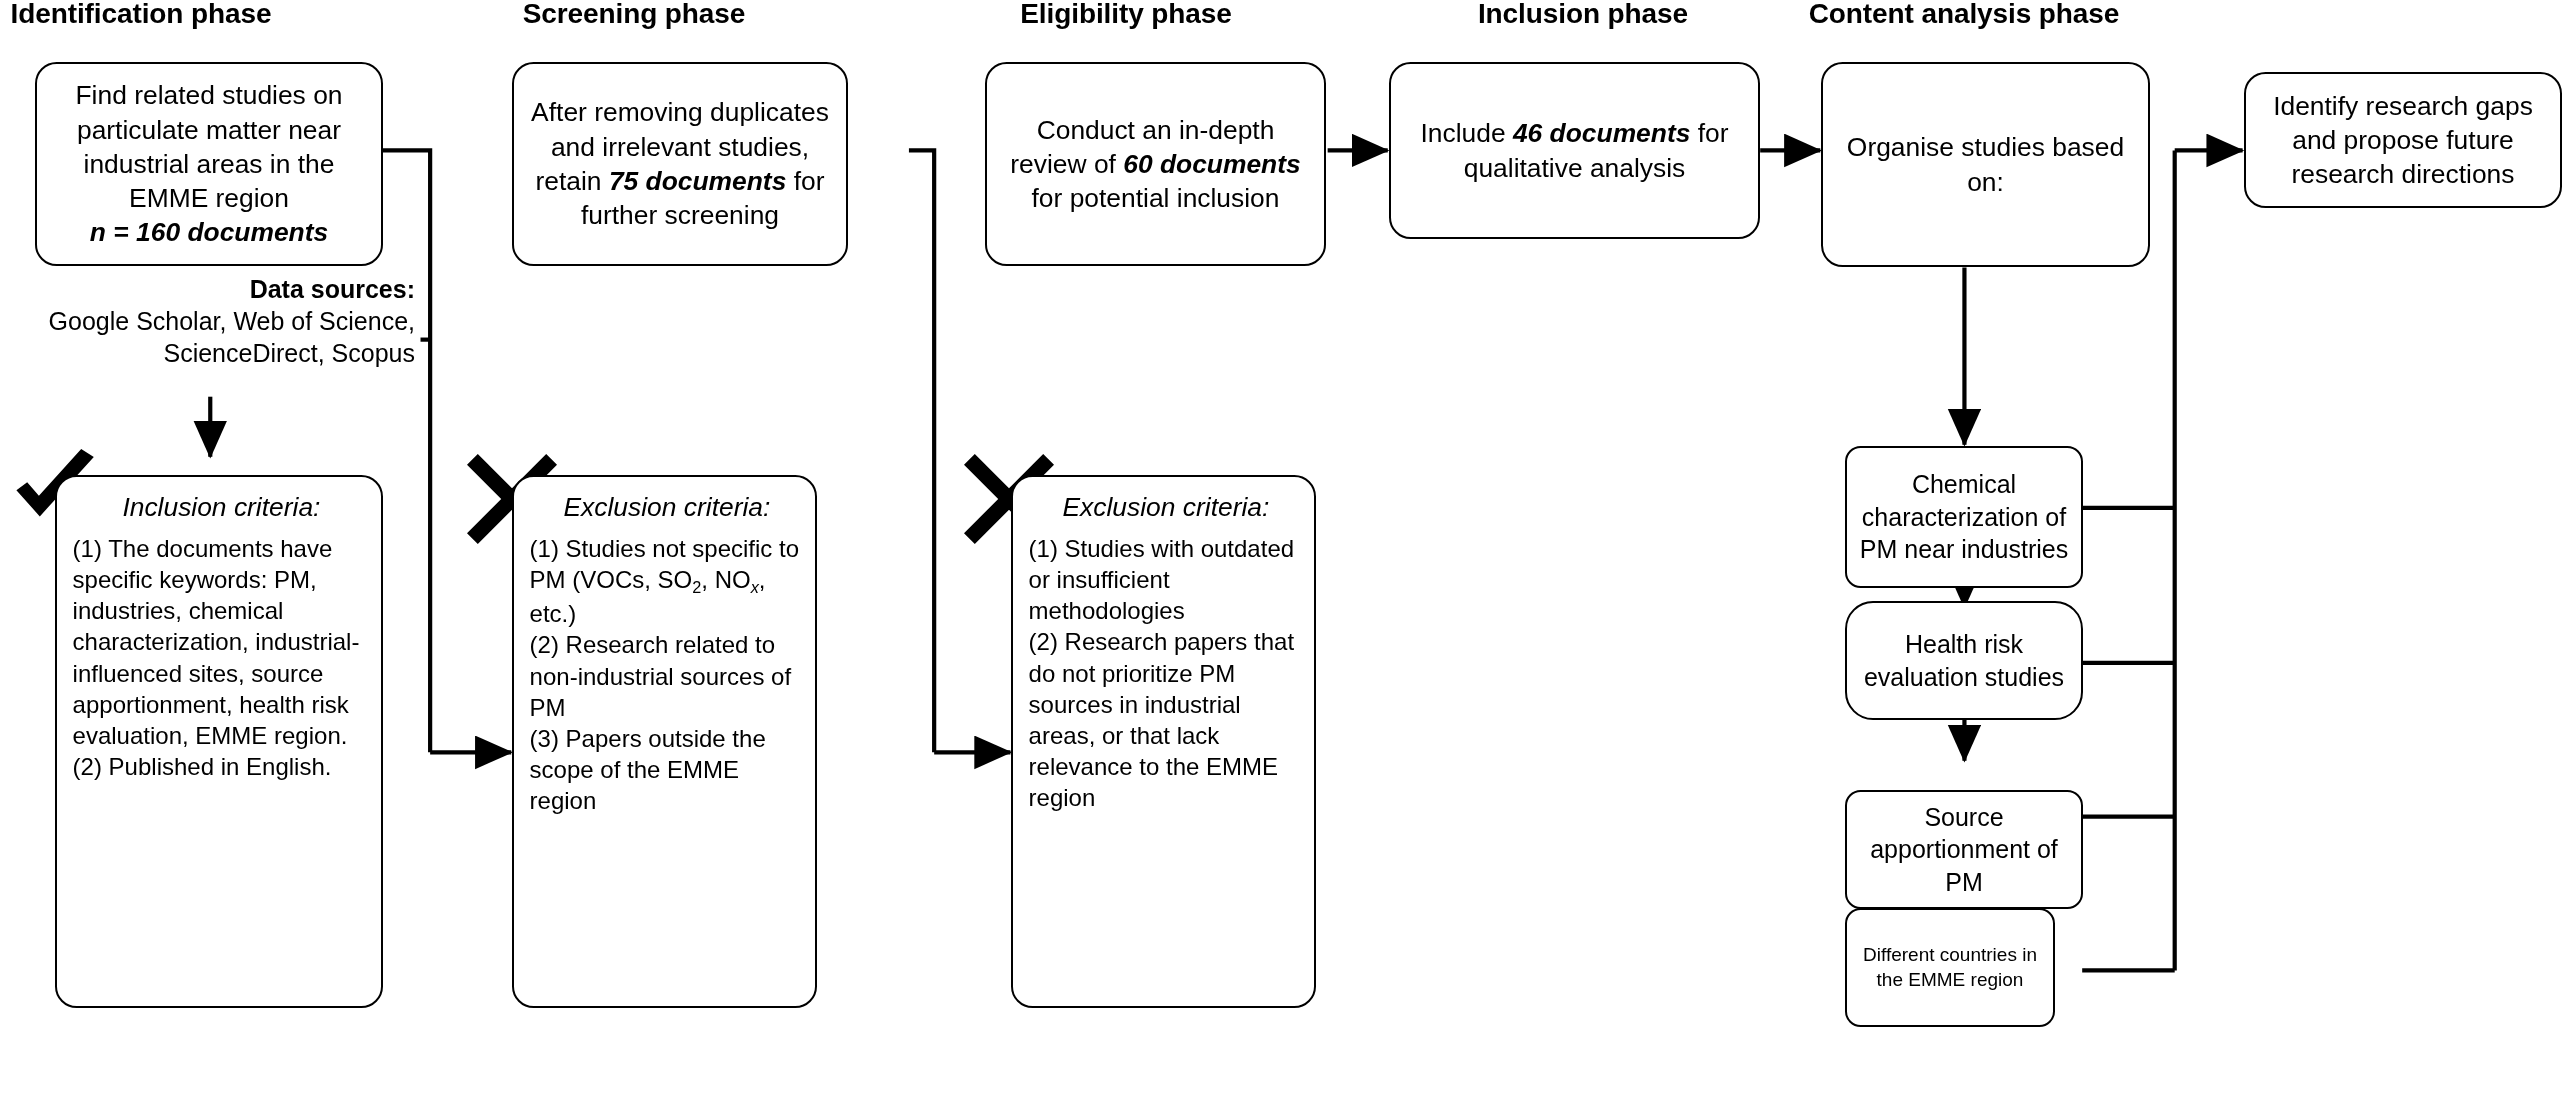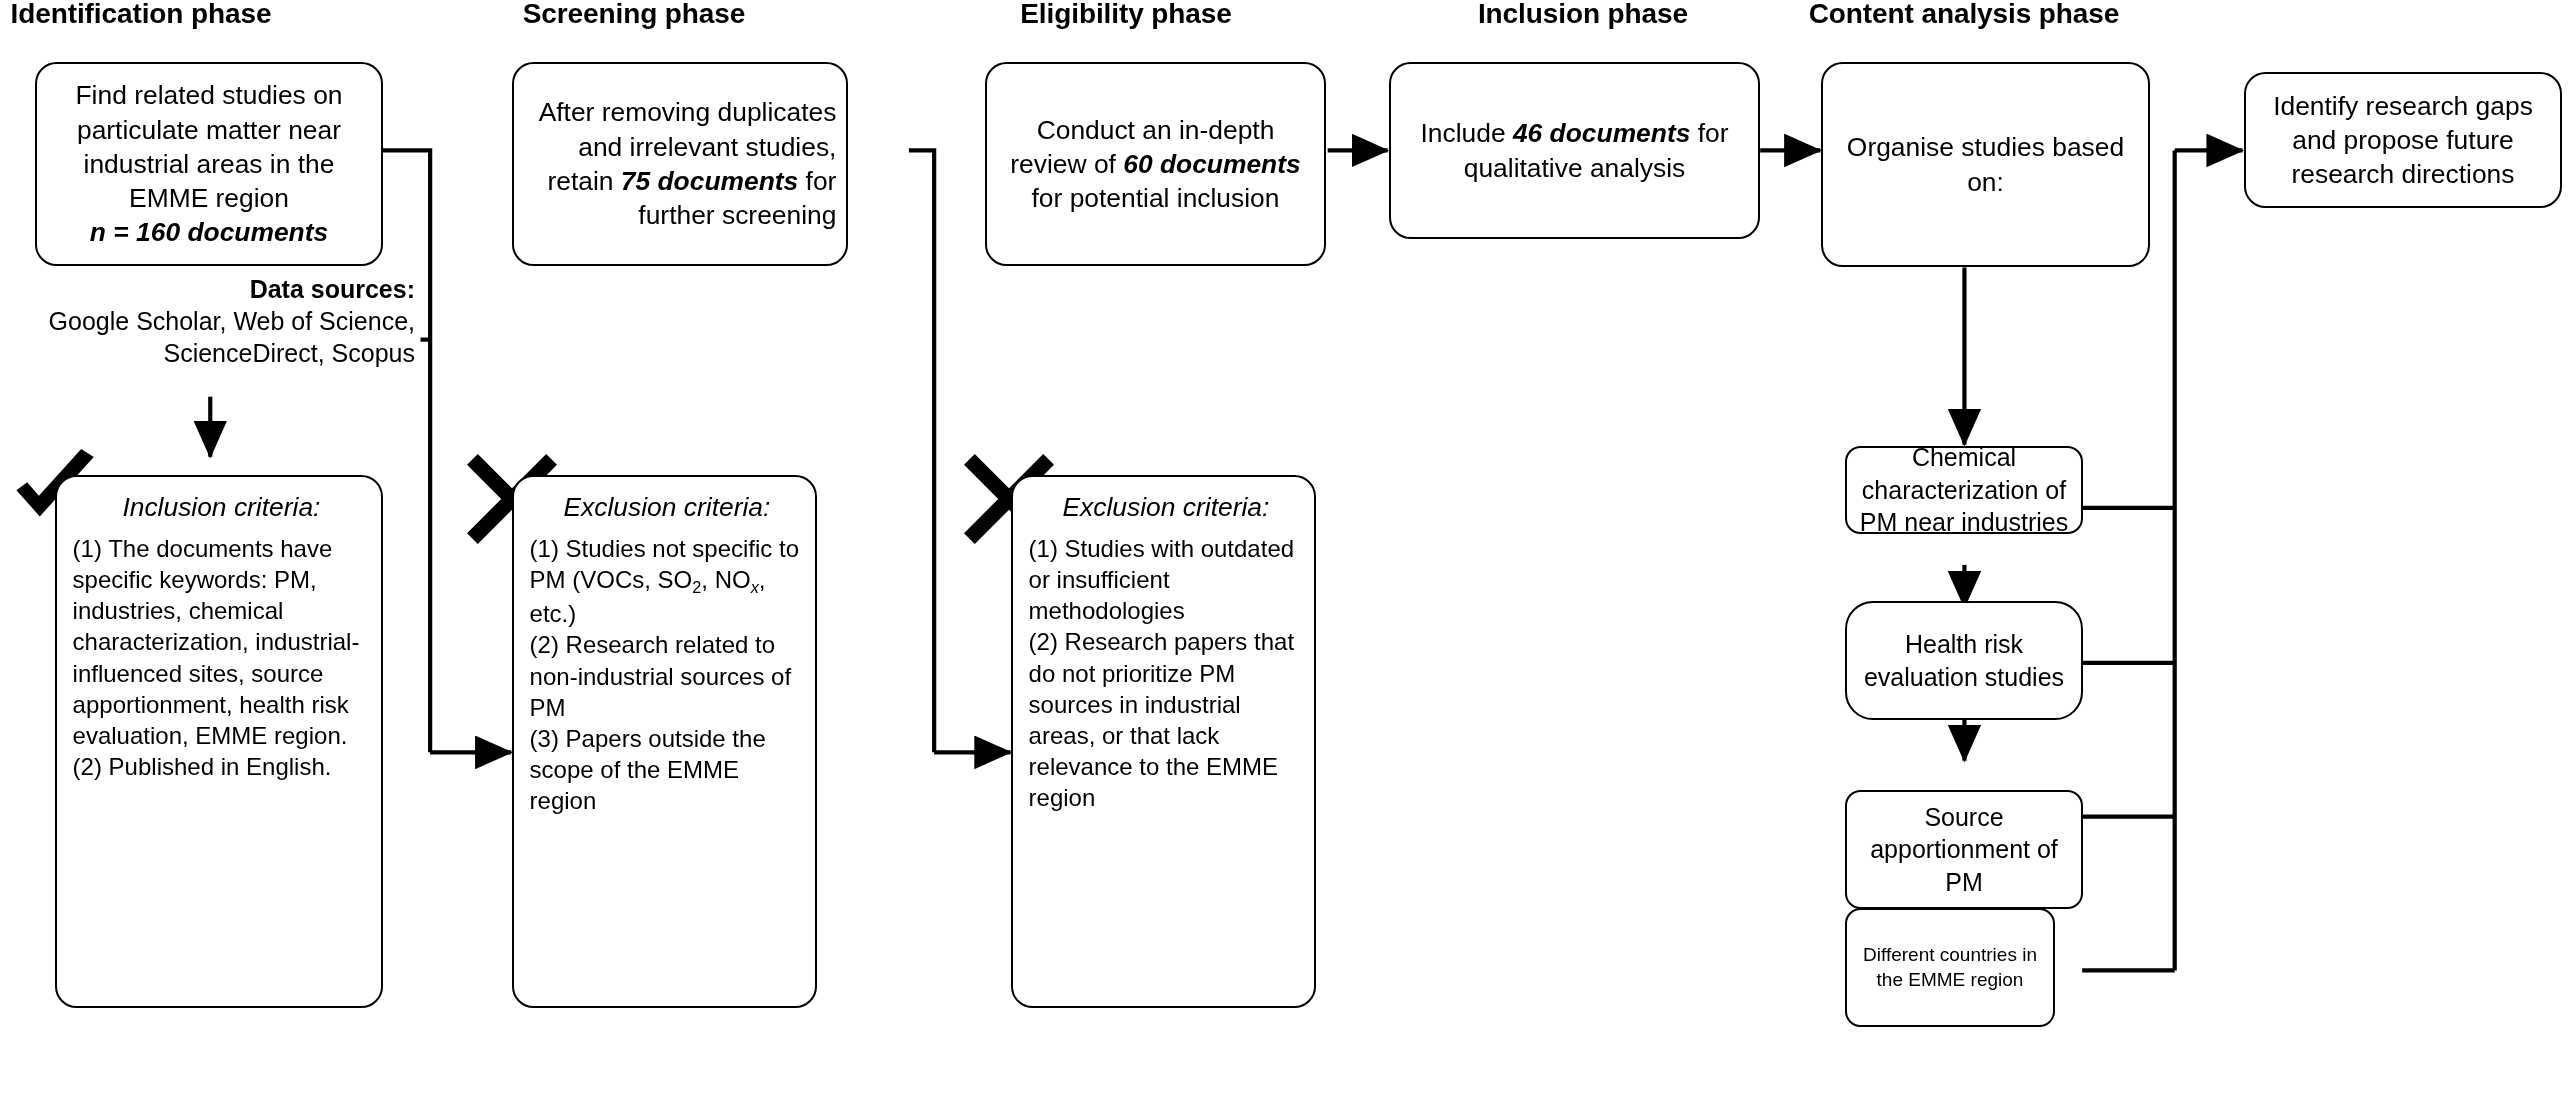--- a/index.html
+++ b/index.html
@@ -152,21 +152,21 @@
   </div>
 
   <div class="node crit" id="n-incl-crit" style="left:55px; top:475px; width:328px; height:533px;">
     <div class="inner">
       <span class="crit-title">Inclusion criteria:</span>
       <span class="crit-body">(1) The documents have specific keywords: PM, industries, chemical characterization, industrial-influenced sites, source apportionment, health risk evaluation, EMME region.</span>
       <span class="crit-body">(2) Published in English.</span>
     </div>
   </div>
 
-  <div class="node" id="n-screen" style="left:512px; top:62px; width:336px; height:204px;text-align:right;">
+  <div class="node" id="n-screen" style="left:512px; top:62px; width:336px; height:204px;">
     <div class="inner">
       <span>After removing duplicates and irrelevant studies, retain </span><b class="em">75 documents</b><span> for further screening</span>
     </div>
   </div>
 
   <div class="mark" style="left:467px; top:454px;">
     <svg viewBox="0 0 100 100" width="90" height="90" xmlns="http://www.w3.org/2000/svg">
       <path d="M12 0 L50 38 L88 0 L100 12 L62 50 L100 88 L88 100 L50 62 L12 100 L0 88 L38 50 L0 12 Z" fill="#000"></path>
     </svg>
   </div>
@@ -205,21 +205,21 @@
       <span>Include </span><b class="em">46 documents</b><span> for qualitative analysis</span>
     </div>
   </div>
 
   <div class="node" id="n-content" style="left:1821px; top:62px; width:329px; height:205px;">
     <div class="inner">
       <span>Organise studies based on:</span>
     </div>
   </div>
 
-  <div class="node" style="left:1845px; top:446px; width:238px; height:88px; border-radius:15.6px; font-size:25px;">
+  <div class="node" style="left:1845px; top:446px; width:238px; height:142px; border-radius:15.6px; font-size:25px;">
     <div class="inner"><span>Chemical characterization of PM near industries</span></div>
   </div>
 
   <div class="node" style="left:1845px; top:601px; width:238px; height:119px; border-radius:28px; font-size:25px;">
     <div class="inner"><span>Health risk evaluation studies</span></div>
   </div>
 
   <div class="node" style="left:1845px; top:755px; width:238px; height:119px; border-radius:15.6px; font-size:25px;margin-top:35px;">
     <div class="inner"><span>Source apportionment of PM</span></div>
   </div>

